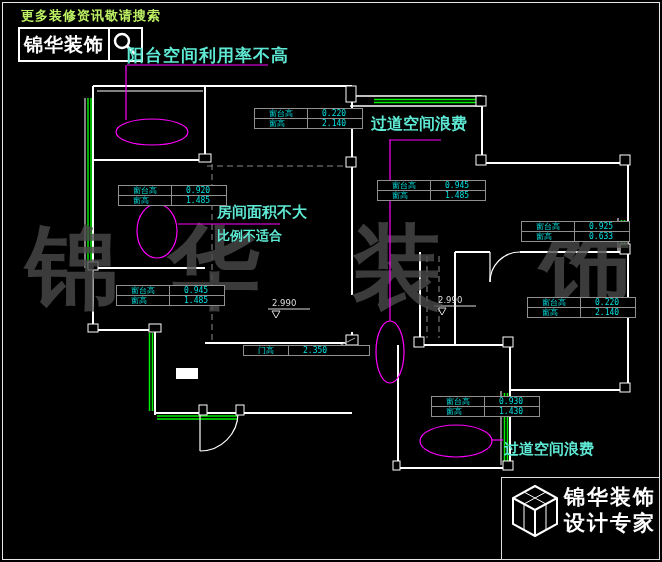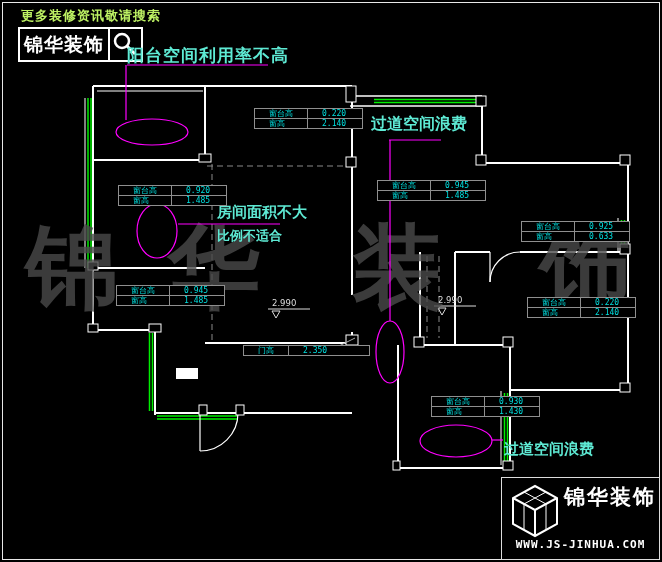--- a/index.html
+++ b/index.html
@@ -272,18 +272,18 @@
       <g stroke="#fff" stroke-width="2" fill="none">
         <polygon points="26,3 48,15 48,41 26,53 4,41 4,15"></polygon>
         <polyline points="4,15 26,27 48,15"></polyline>
         <line x1="26" y1="27" x2="26" y2="53"></line>
         <polyline points="15,9 37,21 37,47" stroke-width="1"></polyline>
         <polyline points="37,9 15,21 15,47" stroke-width="1"></polyline>
       </g>
     </svg>
     <div class="fbrand">
       <div>锦华装饰</div>
+      <div>设计专家</div>
     </div>
-    <div class="furl">WWW.JS-JINHUA.COM</div>
   </div>
 
   <div id="frame"></div>
 </div>
 
 </body></html>

